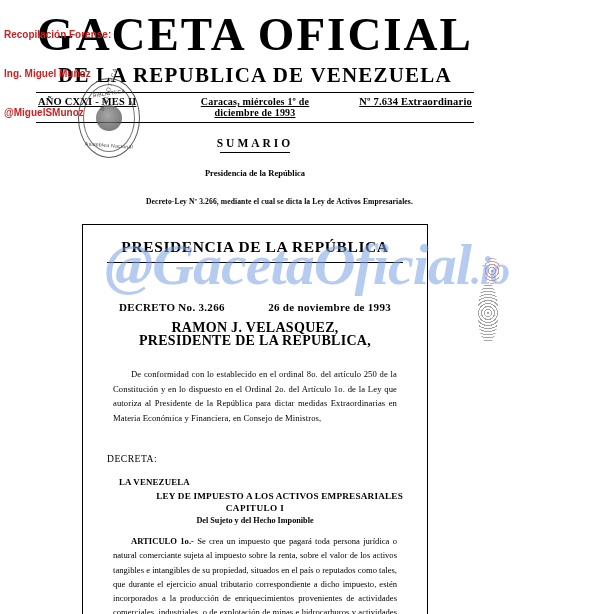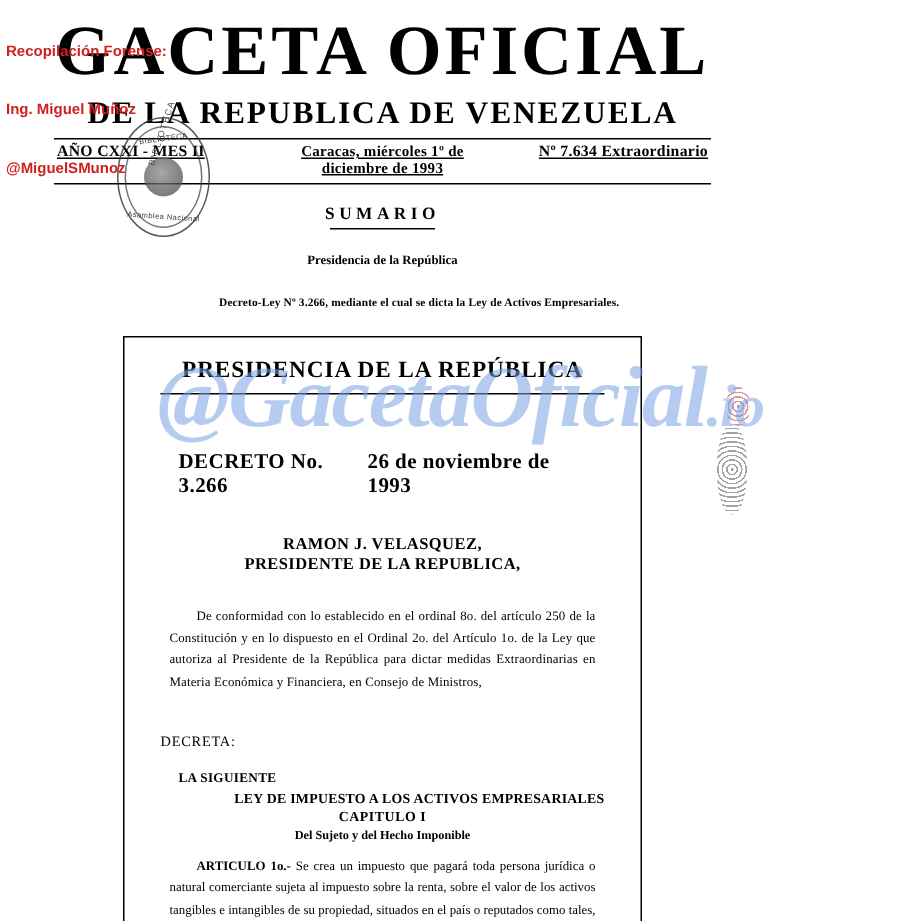--- a/index.html
+++ b/index.html
@@ -149,30 +149,30 @@
   }
   .doc-title-rule {
     border-top: 1px solid #000;
     margin: 6px 0 0 0;
   }
   .decreto-row {
     display: flex;
     justify-content: space-between;
     align-items: baseline;
     margin-top: 38px;
-    font-size: 14px;
+    font-size: 11px;
     font-weight: bold;
     padding: 0 12px;
   }
   .decreto-row .num { letter-spacing: 0.3px; }
   .decreto-row .fecha { letter-spacing: 0.3px; }
   .signer {
     text-align: center;
-    margin-top: 24px;
-    font-size: 11px;
+    margin-top: 8px;
+    font-size: 14px;
     font-weight: bold;
     line-height: 13px;
     letter-spacing: 0.3px;
   }
   .para {
     margin: 20px 6px 0 6px;
     font-size: 8.6px;
     line-height: 14.5px;
     text-align: justify;
     text-indent: 18px;
@@ -358,21 +358,21 @@
     </div>
 
     <div class="signer">
       <div>RAMON J. VELASQUEZ,</div>
       <div>PRESIDENTE DE LA REPUBLICA,</div>
     </div>
 
     <div class="para">De conformidad con lo establecido en el ordinal 8o. del artículo 250 de la Constitución y en lo dispuesto en el Ordinal 2o. del Artículo 1o. de la Ley que autoriza al Presidente de la República para dictar medidas Extraordinarias en Materia Económica y Financiera, en Consejo de Ministros,</div>
 
     <div class="decreta">DECRETA:</div>
-    <div class="siguiente">LA SIGUIENTE</div>
+    <div class="siguiente">LA VENEZUELA</div>
     <div class="ley-title">LEY DE IMPUESTO A LOS ACTIVOS EMPRESARIALES</div>
     <div class="capitulo">CAPITULO I</div>
     <div class="subcapitulo">Del Sujeto y del Hecho Imponible</div>
 
     <div class="articulo">
       <b>ARTICULO 1o.-</b><span> Se crea un impuesto que pagará toda persona jurídica o natural comerciante sujeta al impuesto sobre la renta, sobre el valor de los activos tangibles e intangibles de su propiedad, situados en el país o reputados como tales, que durante el ejercicio anual tributario correspondiente a dicho impuesto, estén incorporados a la producción de enriquecimientos provenientes de actividades comerciales, industriales, o de explotación de minas e hidrocarburos y actividades conexas.</span>
     </div>
   </div>
 
 </div>

